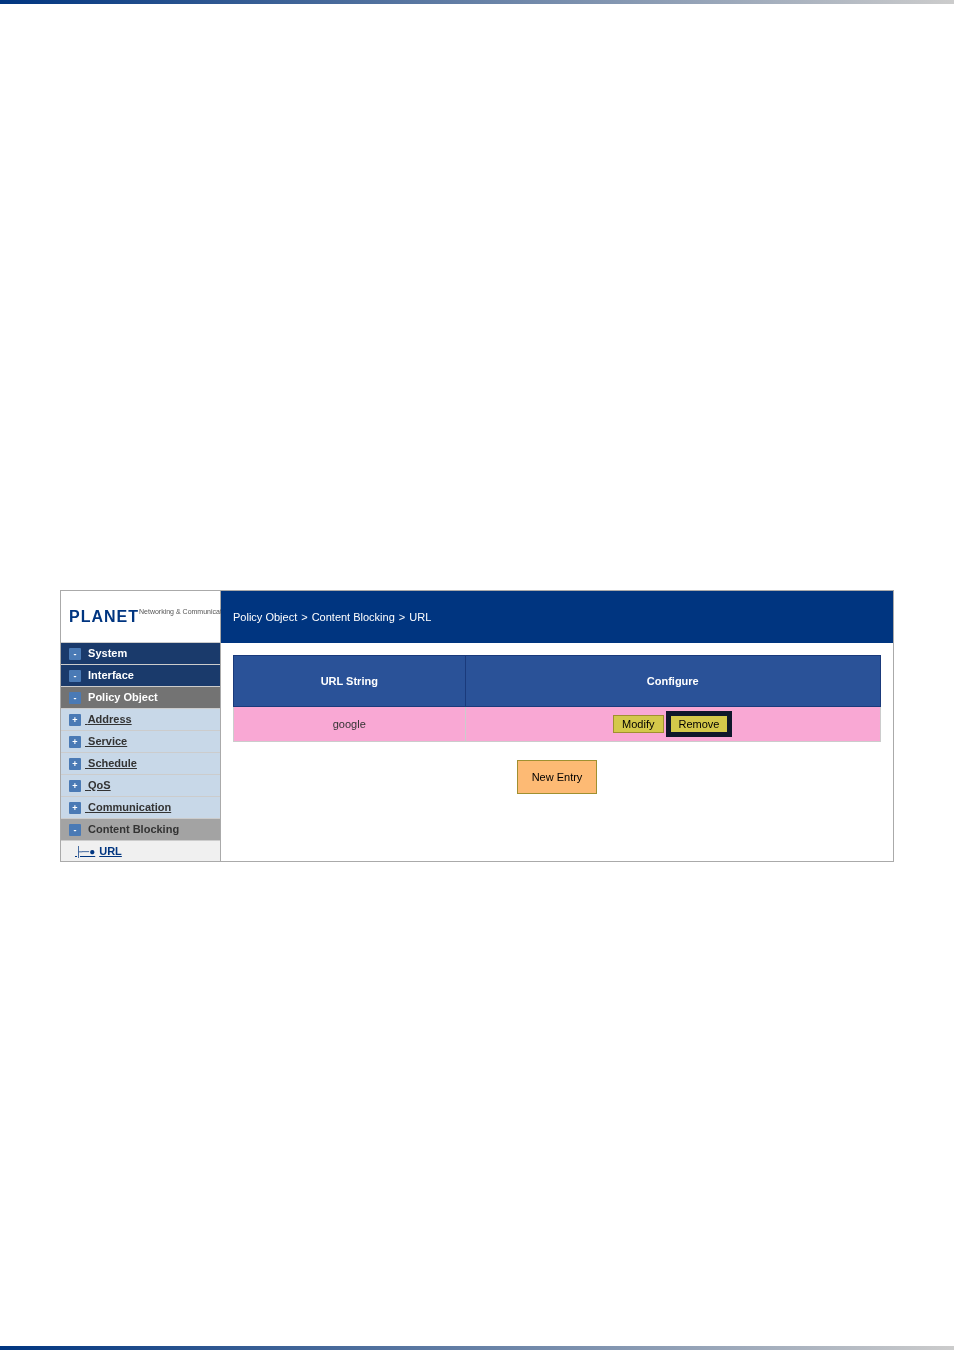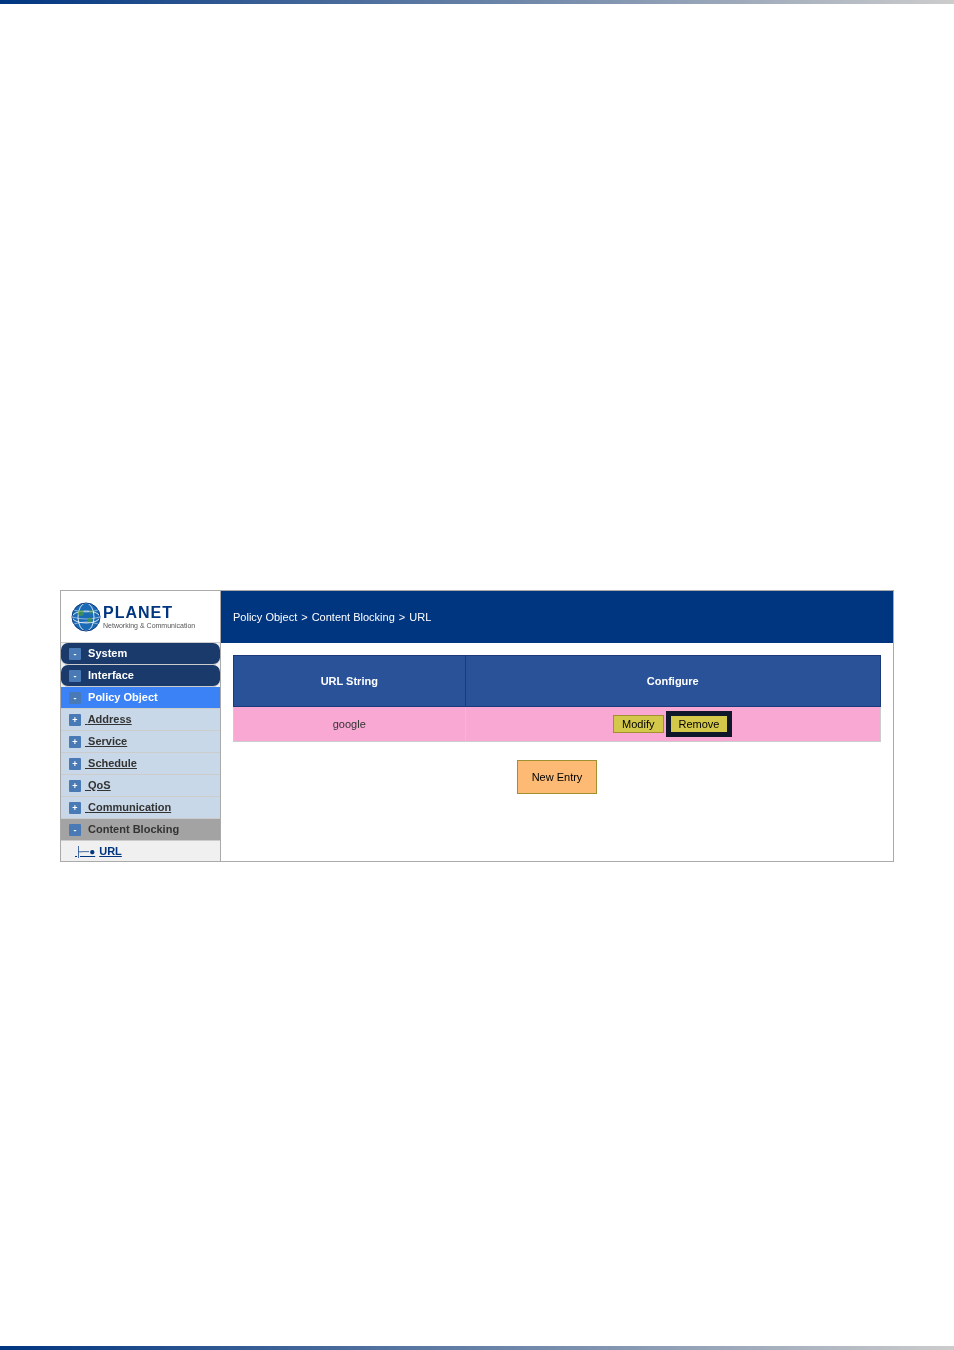--- a/index.html
+++ b/index.html
@@ -54,21 +54,21 @@
       padding: 8px;
       background: #fff;
       display: flex;
       align-items: center;
       border-bottom: 1px solid #ccc;
       height: 52px;
     }
 
     .logo-text {
       display: flex;
-      flex-direction: column;
+      flex-direction: row;
     }
 
     .logo-planet {
       font-size: 16px;
       font-weight: bold;
       color: #003580;
       letter-spacing: 1px;
     }
 
     .logo-sub {
@@ -82,25 +82,24 @@
       padding: 4px 8px;
       font-size: 11px;
       font-weight: bold;
       cursor: pointer;
       border-bottom: 1px solid #ccc;
     }
 
     .sidebar-item.dark {
       background: #1a3a6b;
       color: #fff;
-      border-radius: 7px;
     }
 
     .sidebar-item.highlight {
-      background: #3b82f6;
+      background: #737373;
       color: #fff;
     }
 
     .sidebar-item.light {
       background: #c8d8e8;
       color: #333;
       text-decoration: underline;
     }
 
     .sidebar-item.gray {

